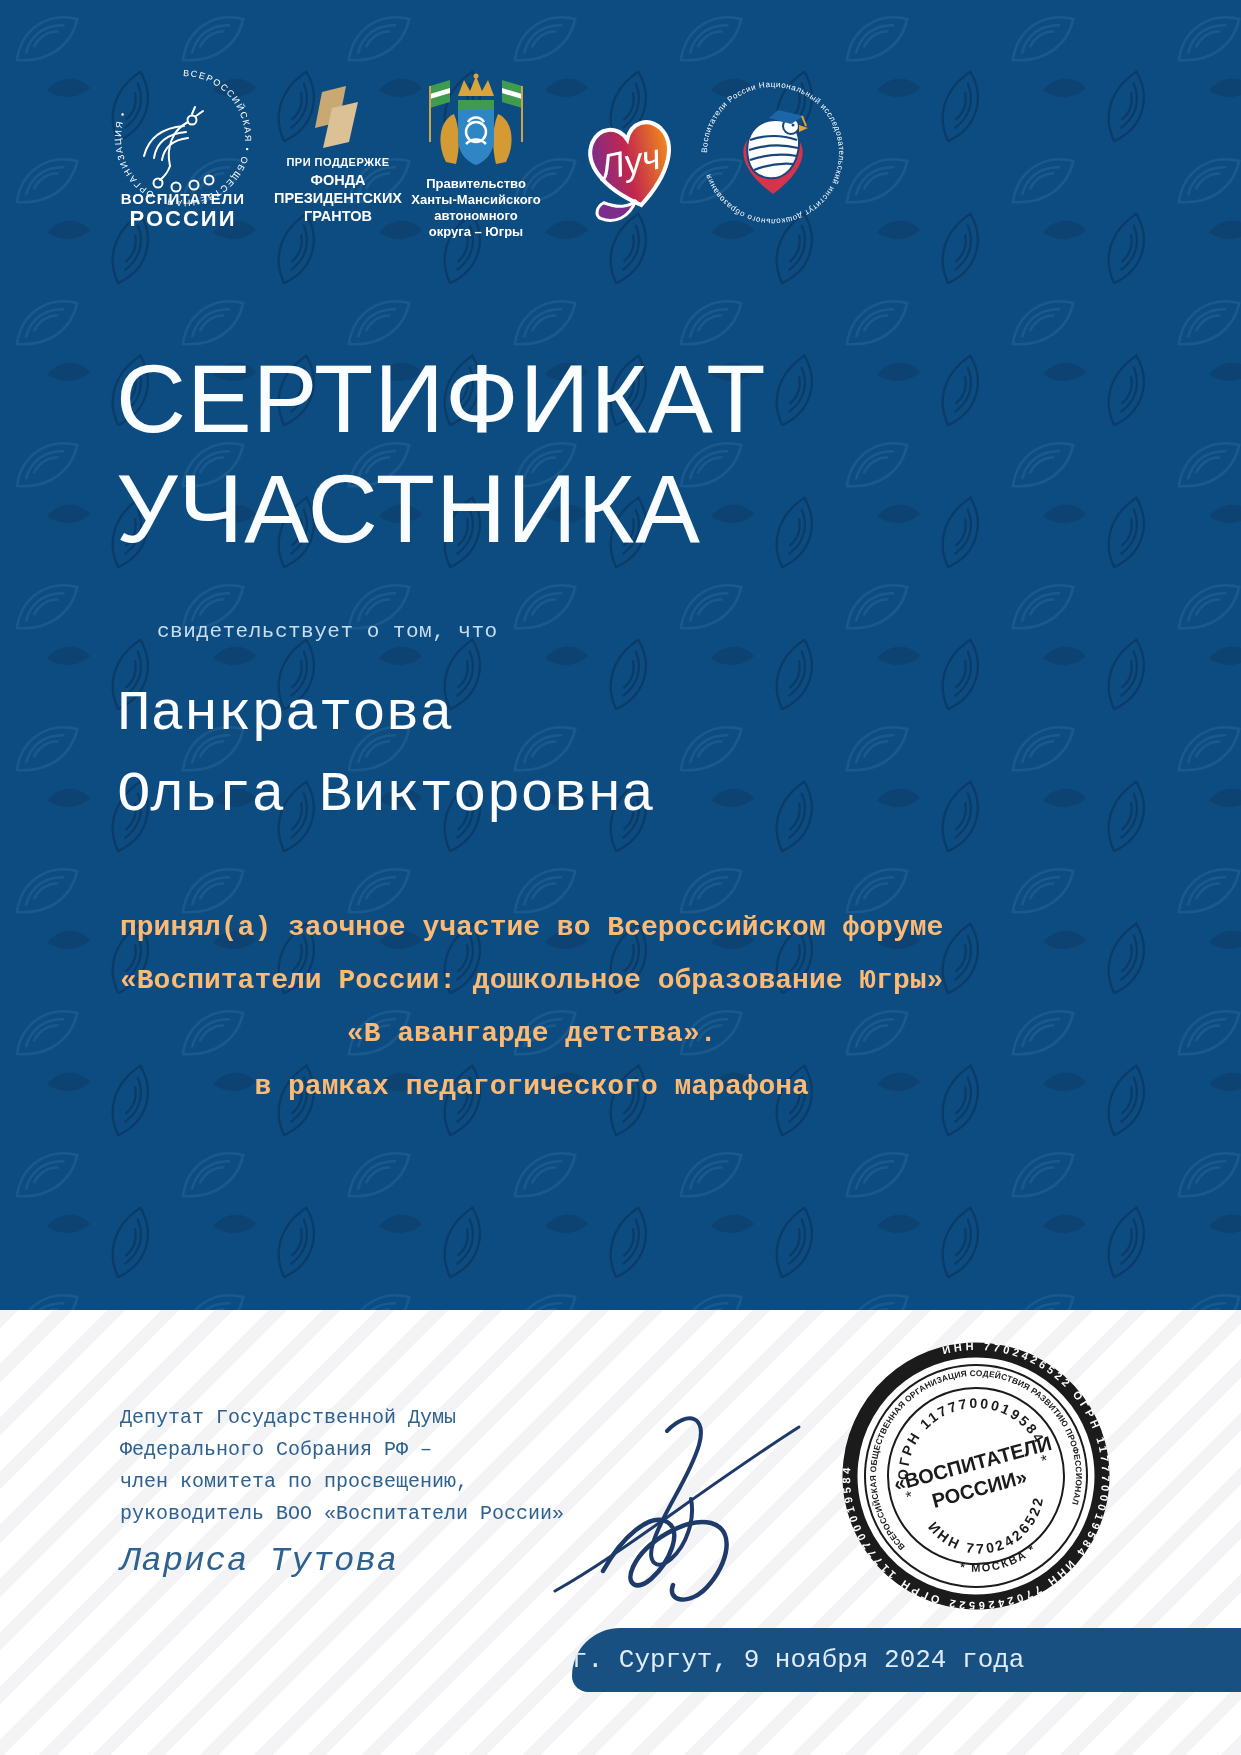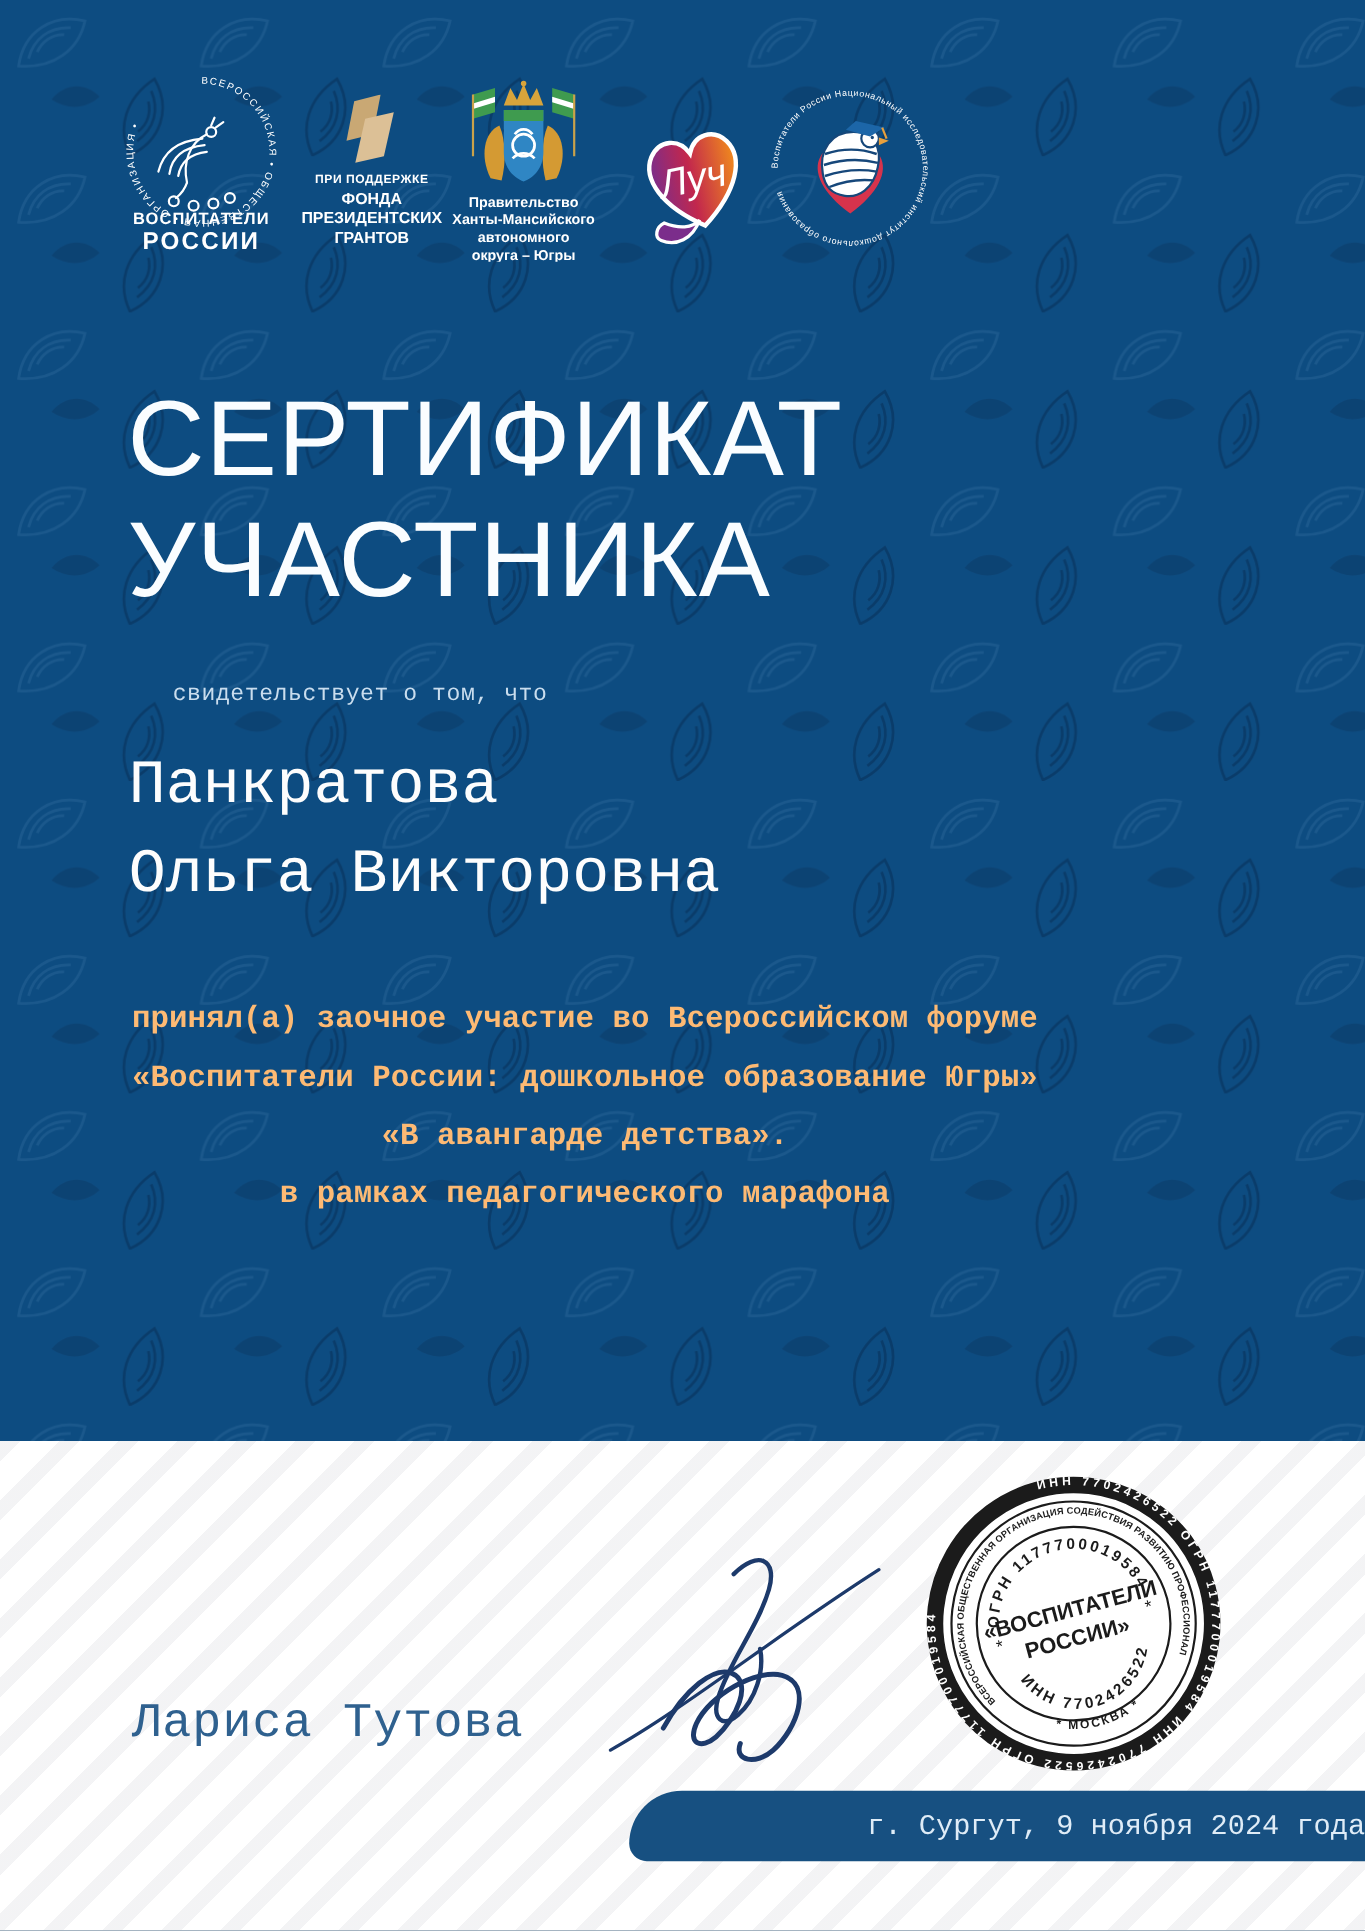--- a/index.html
+++ b/index.html
@@ -17,26 +17,26 @@
             font-family:"Liberation Mono","DejaVu Sans Mono",monospace;white-space:nowrap;margin-left:36px;}
   .recipient{position:absolute;left:117px;top:674px;color:#fdfdfd;font-size:56px;line-height:81px;
              font-family:"Liberation Mono","DejaVu Sans Mono",monospace;white-space:nowrap;}
   .body-text{position:absolute;left:120px;top:901px;color:#fdba74;font-size:28px;line-height:53px;
              font-weight:bold;font-family:"Liberation Mono","DejaVu Sans Mono",monospace;white-space:nowrap;text-align:center;}
   
   .white-area{position:absolute;left:0;top:1310px;width:1241px;height:445px;background-color:#ffffff;
      background-image:repeating-linear-gradient(135deg,rgba(25,30,60,0.05) 0 13px,rgba(0,0,0,0) 13px 38px);}
   .signatory{position:absolute;left:120px;top:92px;color:#2f618f;font-size:20px;line-height:32px;
              font-family:"Liberation Mono","DejaVu Sans Mono",monospace;white-space:nowrap;}
-  .signatory-name{position:absolute;left:120px;top:232px;color:#2f618f;font-size:44px;letter-spacing:1px;
-             font-family:"Liberation Mono","DejaVu Sans Mono",monospace;white-space:nowrap;}
+  .signatory-name{position:absolute;left:120px;top:232px;color:#2f618f;font-size:34px;letter-spacing:1px;
+             font-family:"Liberation Mono","DejaVu Sans Mono",monospace;white-space:nowrap;font-style:italic;}
   .signature-svg{position:absolute;left:545px;top:85px;}
   .seal-wrap{position:absolute;left:842px;top:32px;width:268px;height:268px;transform:rotate(-15deg);}
   .date-badge{position:absolute;left:572px;top:318px;width:669px;height:64px;background:#175081;
-              border-radius:60px 0 0 20px;display:flex;align-items:center;justify-content:flex-end;}
+              border-radius:60px 0 0 20px;display:flex;align-items:center;justify-content:flex-start;}
   .date-badge span{color:#dfecf7;font-size:26px;font-family:"Liberation Mono","DejaVu Sans Mono",monospace;white-space:nowrap;}
   svg text{font-family:"Liberation Sans",sans-serif;}
   .mono-t{font-family:"Liberation Mono","DejaVu Sans Mono",monospace;}
 </style>
 </head>
 <body>
 
 <div class="page">
 
   <div class="blue-area">
@@ -188,20 +188,26 @@
     <div class="body-text">
       <div>принял(а) заочное участие во Всероссийском форуме</div>
       <div>«Воспитатели России: дошкольное образование Югры»</div>
       <div>«В авангарде детства».</div>
       <div>в рамках педагогического марафона</div>
     </div>
   </div>
 
   <div class="white-area">
 
+    <div class="signatory">
+      <div>Депутат Государственной Думы</div>
+      <div>Федерального Собрания РФ –</div>
+      <div>член комитета по просвещению,</div>
+      <div>руководитель ВОО «Воспитатели России»</div>
+    </div>
     <div class="signatory-name">Лариса Тутова</div>
 
     <svg class="signature-svg" width="260" height="230" viewBox="0 0 260 230">
       <g stroke="#1d3a6b" fill="none" stroke-linecap="round">
         <path stroke-width="3" d="M10 196 C75 160 160 92 254 32"></path>
         <path stroke-width="4" d="M122 36 C144 14 162 22 154 50 C144 84 118 116 108 148 C102 168 112 176 126 164 C142 150 150 124 146 104"></path>
         <path stroke-width="4.5" d="M58 176 C78 140 104 120 120 126 C140 134 124 168 106 184 C92 196 80 190 88 172 C100 146 142 122 166 128 C194 136 180 176 158 196 C142 210 122 206 128 190"></path>
       </g>
     </svg>
 

